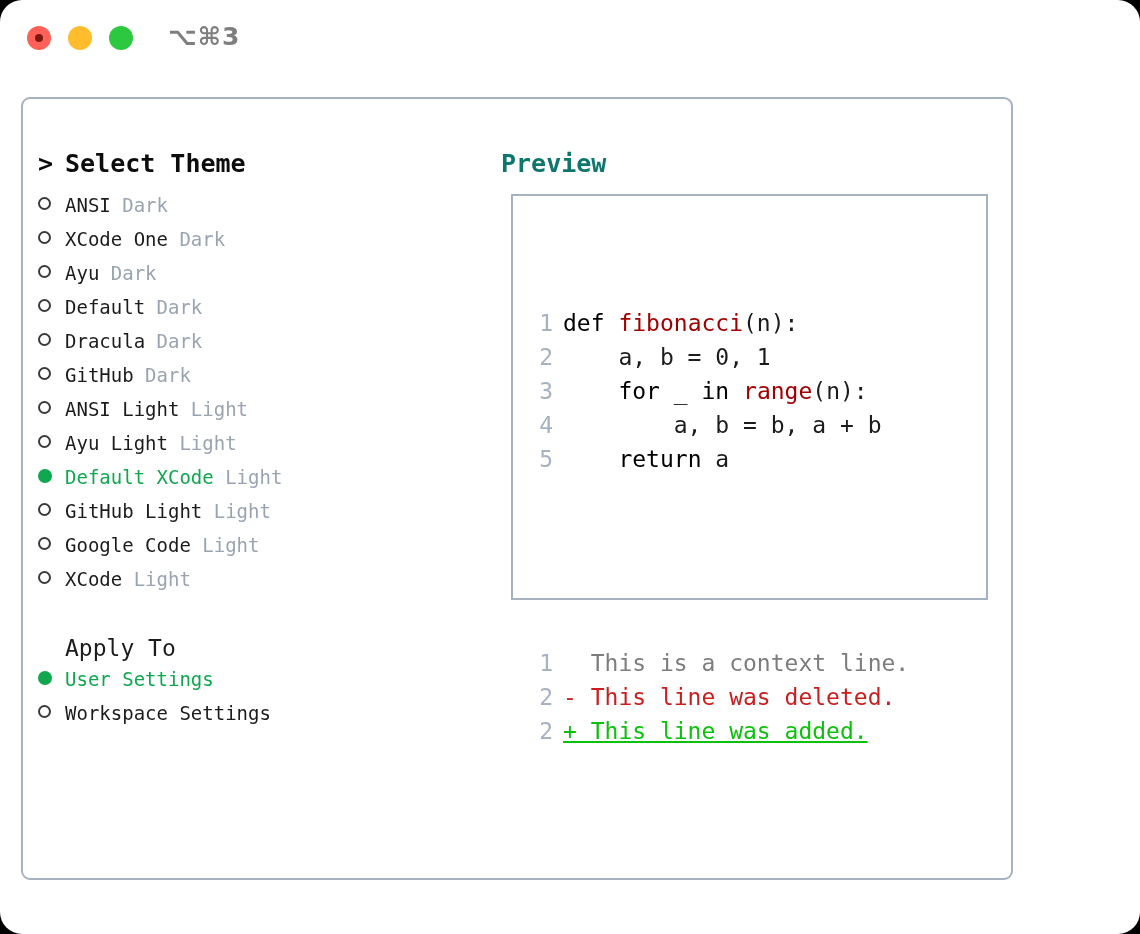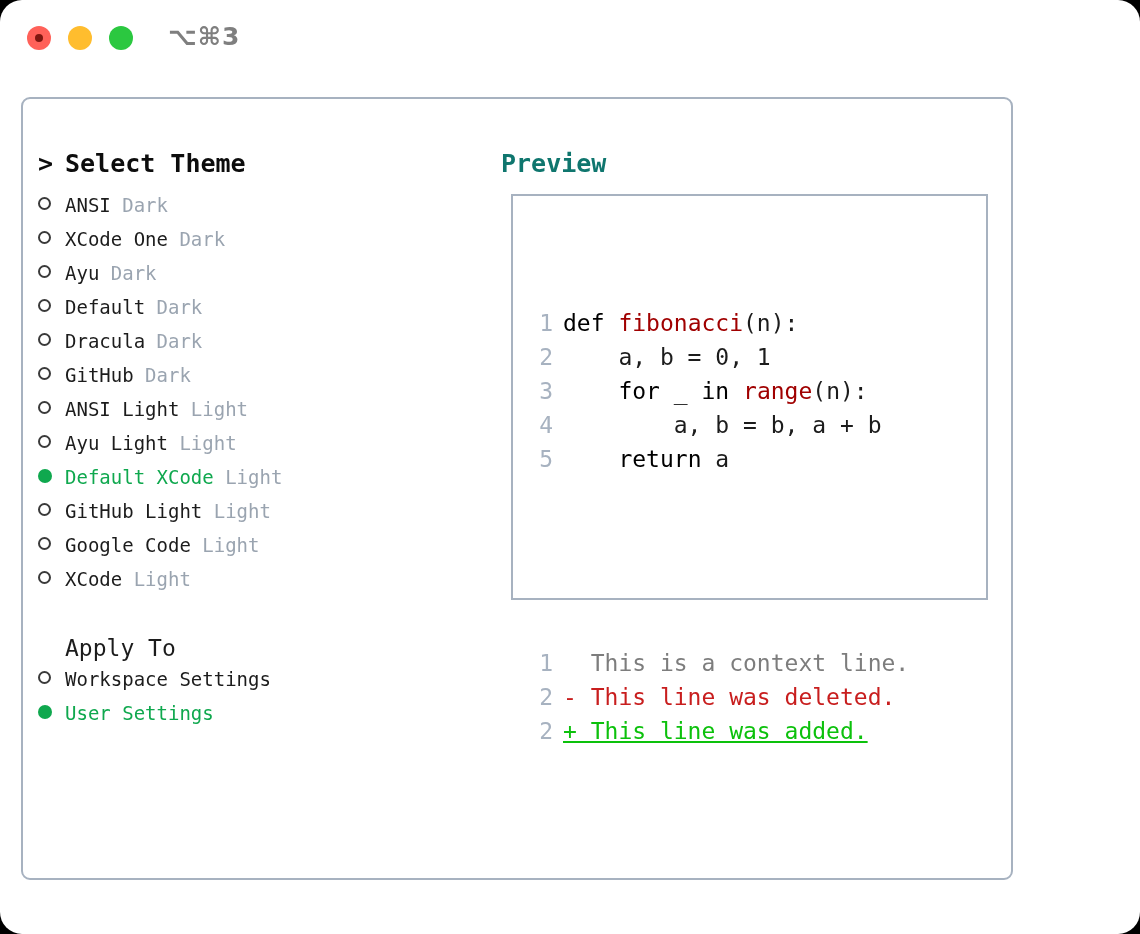--- a/index.html
+++ b/index.html
@@ -252,22 +252,22 @@
         </div>
 
       <div class="spacer-lg"></div>
 
       <div class="subheading-row">
         <span class="caret"> </span>
         <span>Apply To</span>
       </div>
 
       <div id="apply-list">
+          <div class="row"><span class="bullet-slot"><span class="dot-filled"></span></span><span class="item-name selected">User Settings</span></div>
           <div class="row"><span class="bullet-slot"><span class="dot-empty"></span></span><span class="item-name">Workspace Settings</span></div>
-          <div class="row"><span class="bullet-slot"><span class="dot-filled"></span></span><span class="item-name selected">User Settings</span></div>
         </div>
 
     </div>
 
     <div class="right-col">
       <div class="preview-title">Preview</div>
       <div class="preview-box">
         <div class="code">
           <div id="code-lines"><div class="code-line"><span class="ln">1</span><span><span class="tok-kw">def </span><span class="tok-fn">fibonacci</span><span class="tok-pl">(n):</span></span></div><div class="code-line"><span class="ln">2</span><span><span class="tok-pl">    a, b = 0, 1</span></span></div><div class="code-line"><span class="ln">3</span><span><span class="tok-pl">    </span><span class="tok-kw">for</span><span class="tok-pl"> _ </span><span class="tok-kw">in</span><span class="tok-pl"> </span><span class="tok-fn">range</span><span class="tok-pl">(n):</span></span></div><div class="code-line"><span class="ln">4</span><span><span class="tok-pl">        a, b = b, a + b</span></span></div><div class="code-line"><span class="ln">5</span><span><span class="tok-pl">    </span><span class="tok-kw">return</span><span class="tok-pl"> a</span></span></div></div>
           <div class="gap-line"></div>

